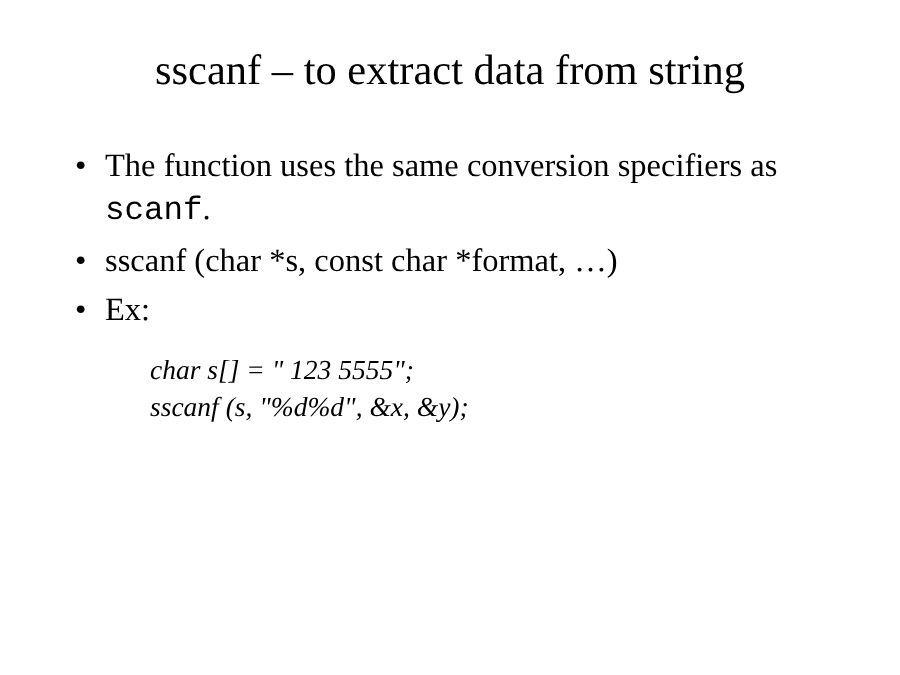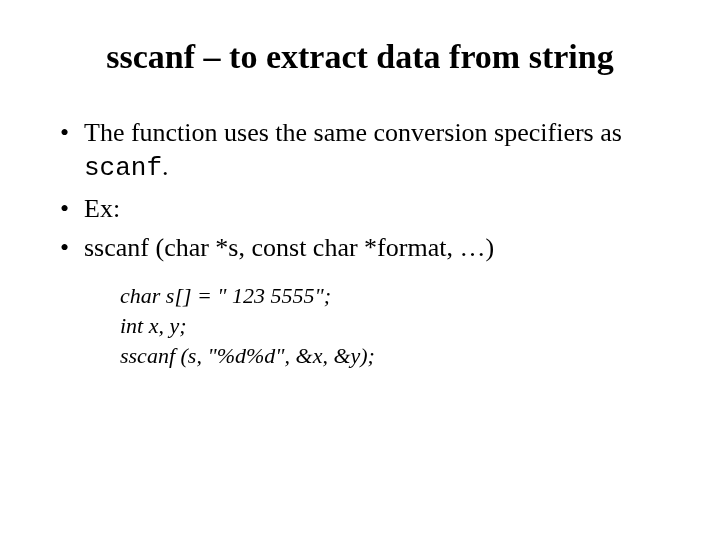--- a/index.html
+++ b/index.html
@@ -14,21 +14,21 @@
   .slide {
     width: 720px;
     height: 540px;
     box-sizing: border-box;
     padding: 30px 40px 40px 40px;
   }
   .title {
     font-size: 34px;
     text-align: center;
     margin: 8px 0 40px 0;
-    font-weight: bold;
+    font-weight: normal;
   }
   ul.bullets {
     list-style: none;
     padding: 0;
     margin: 17px 0 0 20px;
     font-size: 26px;
     line-height: 1.3;
   }
   ul.bullets > li {
     position: relative;
@@ -57,25 +57,24 @@
 </head>
 <body>
 
 <div class="slide">
   <h1 class="title">sscanf – to extract data from string</h1>
 
   <ul class="bullets">
     <li>
       <span>The function uses the same conversion specifiers as </span><span class="mono">scanf</span><span>.</span>
     </li>
+    <li>sscanf (char *s, const char *format, …)</li>
     <li>Ex:</li>
-    <li>sscanf (char *s, const char *format, …)</li>
   </ul>
 
   <div class="code-block">
     <span class="code-line">char s[] = " 123 5555";</span>
-    <span class="code-line">int x, y;</span>
     <span class="code-line">sscanf (s, "%d%d", &amp;x, &amp;y);</span>
   </div>
 
   <ul class="bullets">
   </ul>
 </div>
 
 </body></html>

